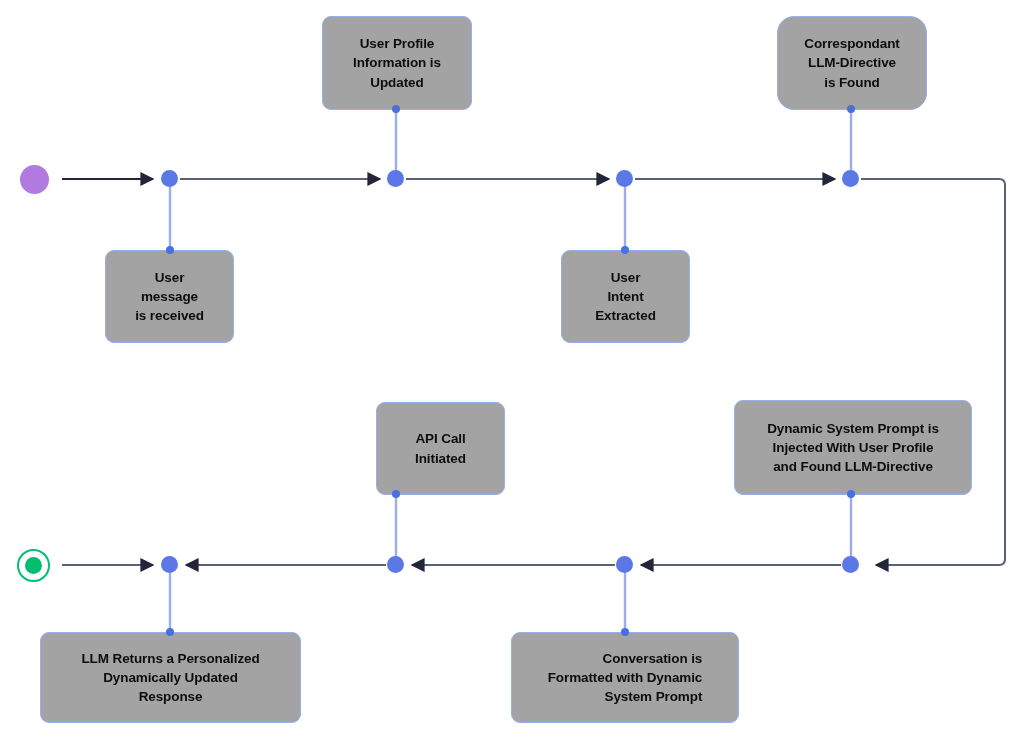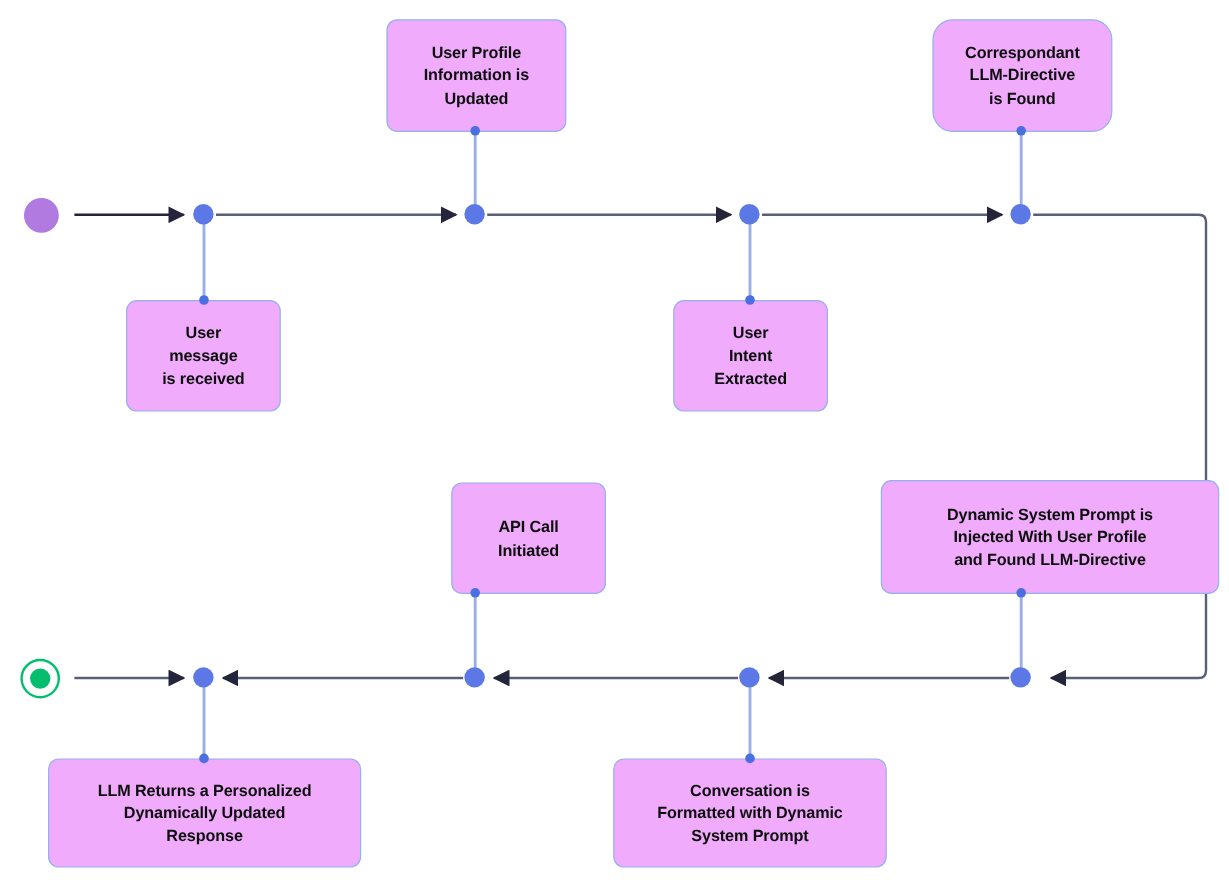--- a/index.html
+++ b/index.html
@@ -22,21 +22,21 @@
     position: absolute;
     left: 0;
     top: 0;
     width: 1024px;
     height: 742px;
     pointer-events: none;
   }
   .event-box {
     position: absolute;
     box-sizing: border-box;
-    background: #f0abfc;
+    background: #a3a3a3;
     border: 1.4px solid #93b0f0;
     border-radius: 9px;
     display: flex;
     align-items: center;
     justify-content: center;
     text-align: center;
     padding: 4px 4px;
     color: #0d0d0d;
     font-weight: bold;
     font-size: 13.5px;
@@ -153,29 +153,29 @@
 message
 is received</div>
 
   <div class="event-box" style="left:561px; top:250px; width:129px; height:93px;">User
 Intent
 Extracted</div>
 
   <div class="event-box" style="left:332px; top:402px; width:129px; height:93px;margin-left:44px;">API Call
 Initiated</div>
 
-  <div class="event-box" style="left:734px; top:400px; width:282px; height:95px;">Dynamic System Prompt is
+  <div class="event-box" style="left:734px; top:400px; width:238px; height:95px;">Dynamic System Prompt is
 Injected With User Profile
 and Found LLM-Directive</div>
 
   <div class="event-box" style="left:40px; top:632px; width:261px; height:91px;">LLM Returns a Personalized
 Dynamically Updated
 Response</div>
 
-  <div class="event-box" style="left:511px; top:632px; width:228px; height:91px;">Conversation is
+  <div class="event-box" style="left:511px; top:632px; width:228px; height:91px;text-align:right;">Conversation is
 Formatted with Dynamic
 System Prompt</div>
 
   <div class="anchor-dot" style="left:392px; top:105px;"></div>
   <div class="anchor-dot" style="left:847px; top:105px;"></div>
   <div class="anchor-dot" style="left:166px; top:246px;"></div>
   <div class="anchor-dot" style="left:621px; top:246px;"></div>
   <div class="anchor-dot" style="left:392px; top:490px;"></div>
   <div class="anchor-dot" style="left:847px; top:490px;"></div>
   <div class="anchor-dot" style="left:166px; top:628px;"></div>

